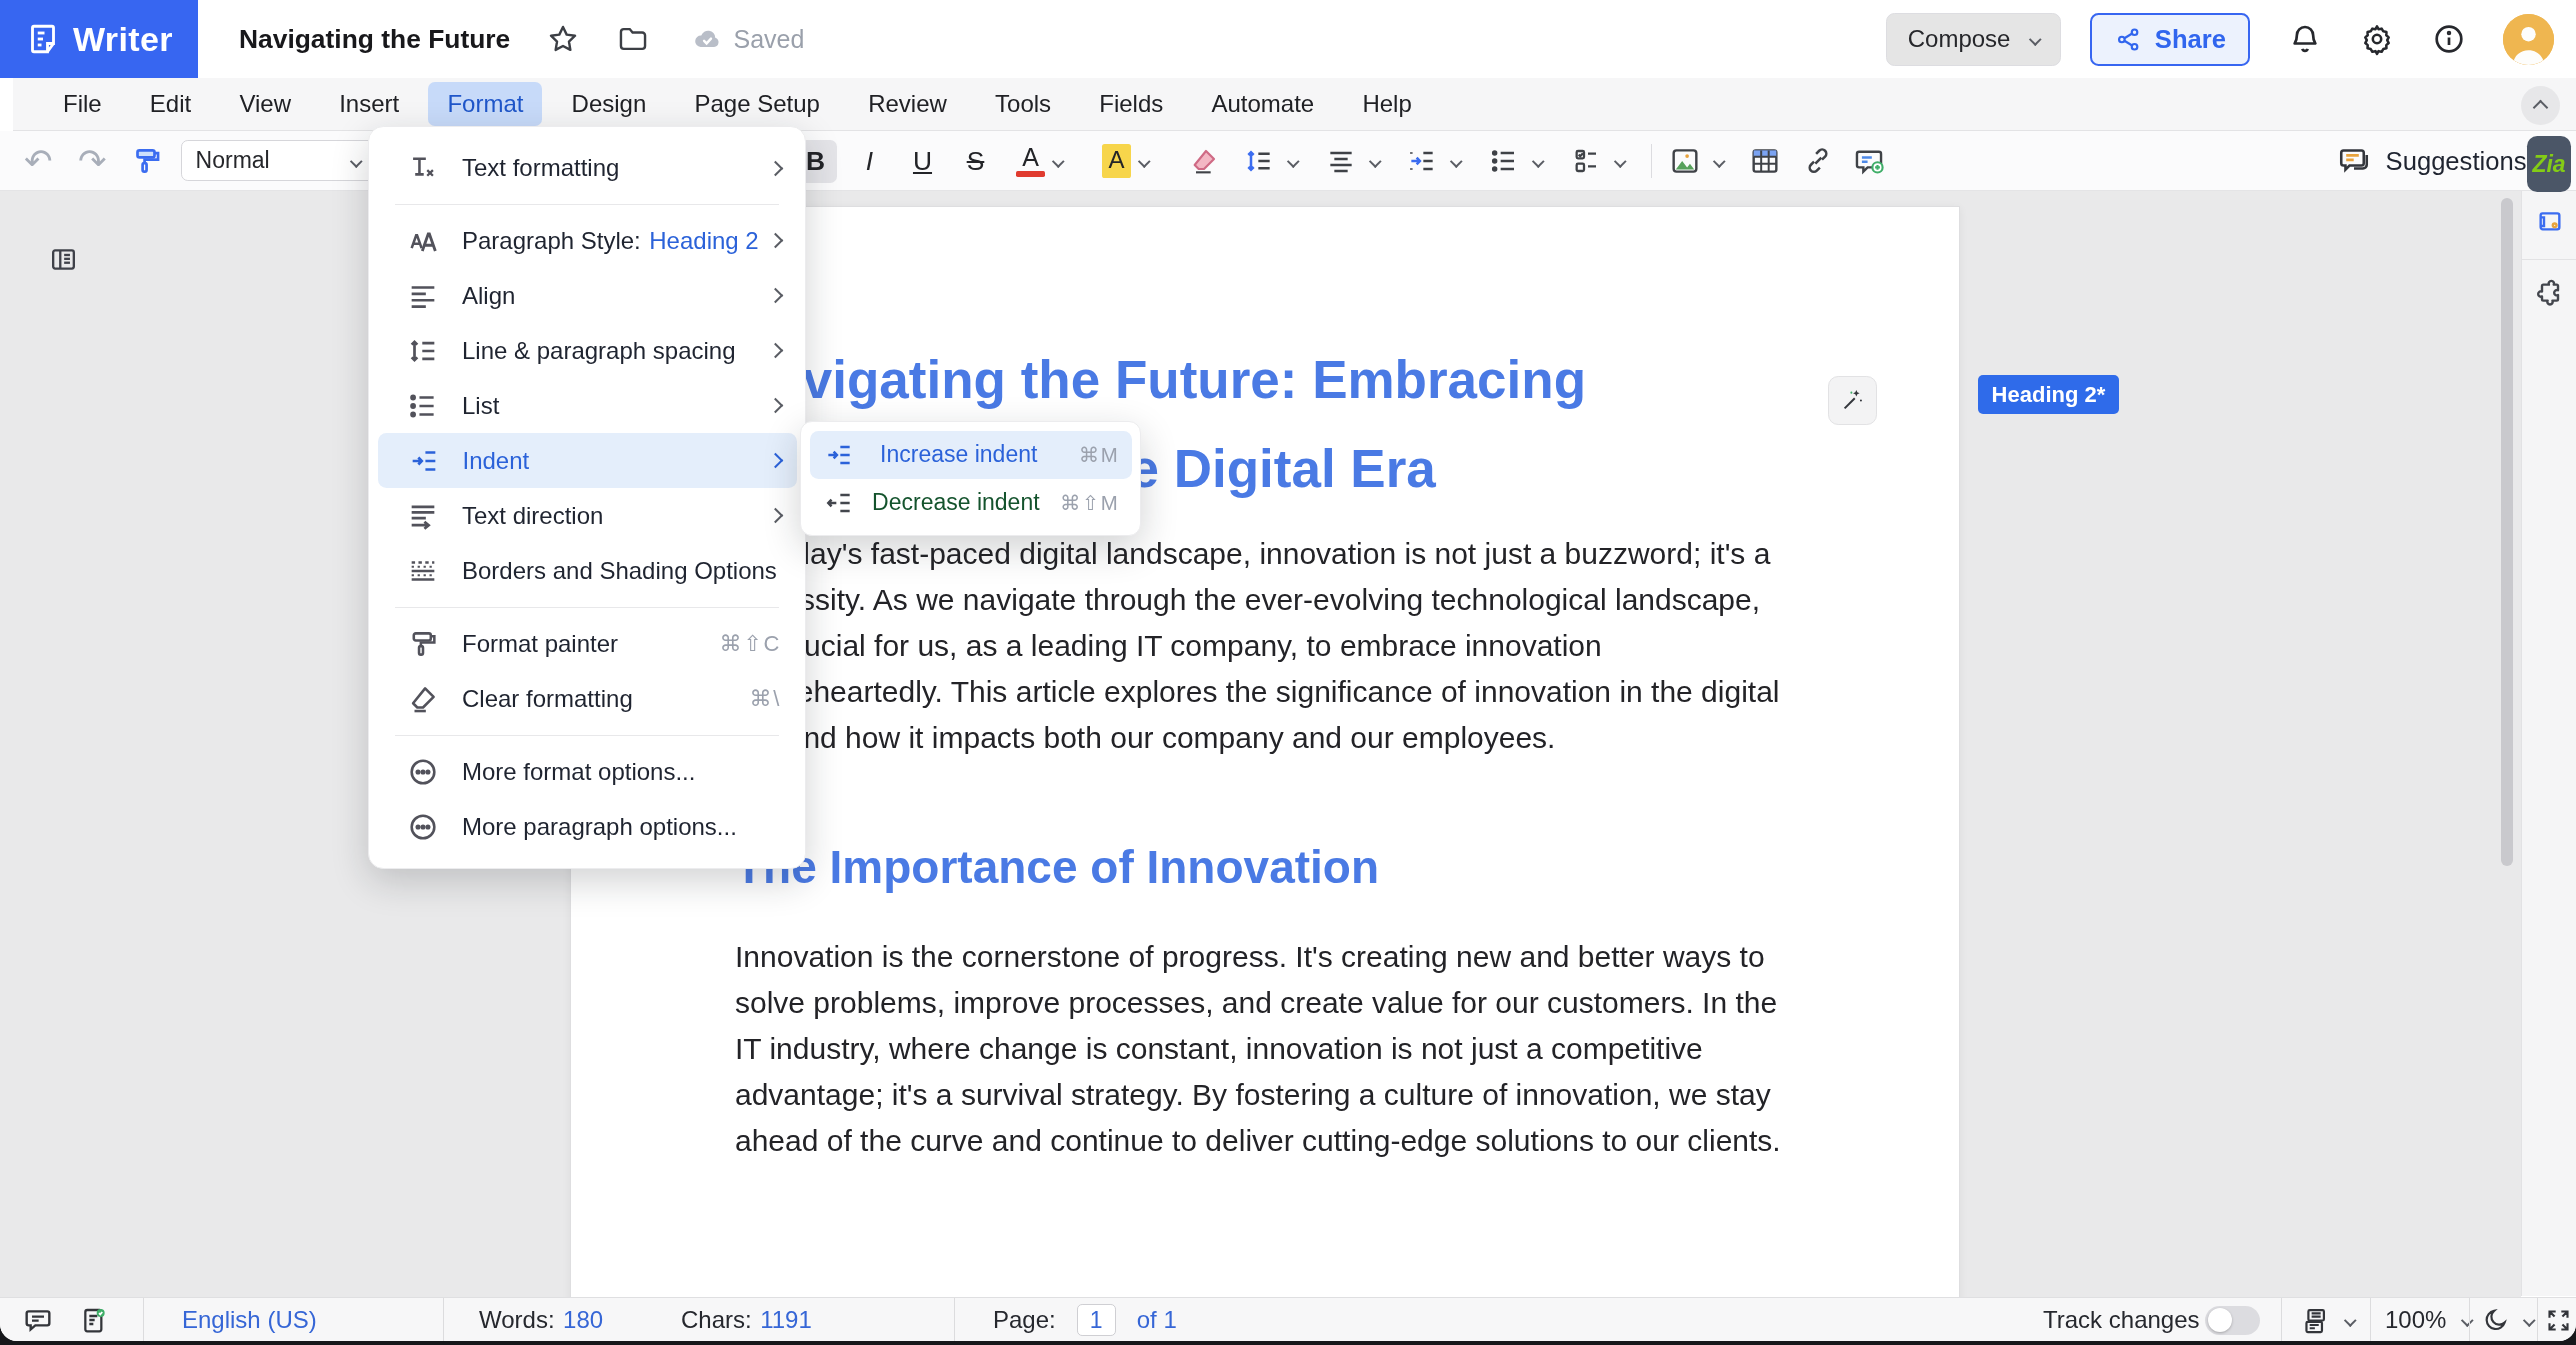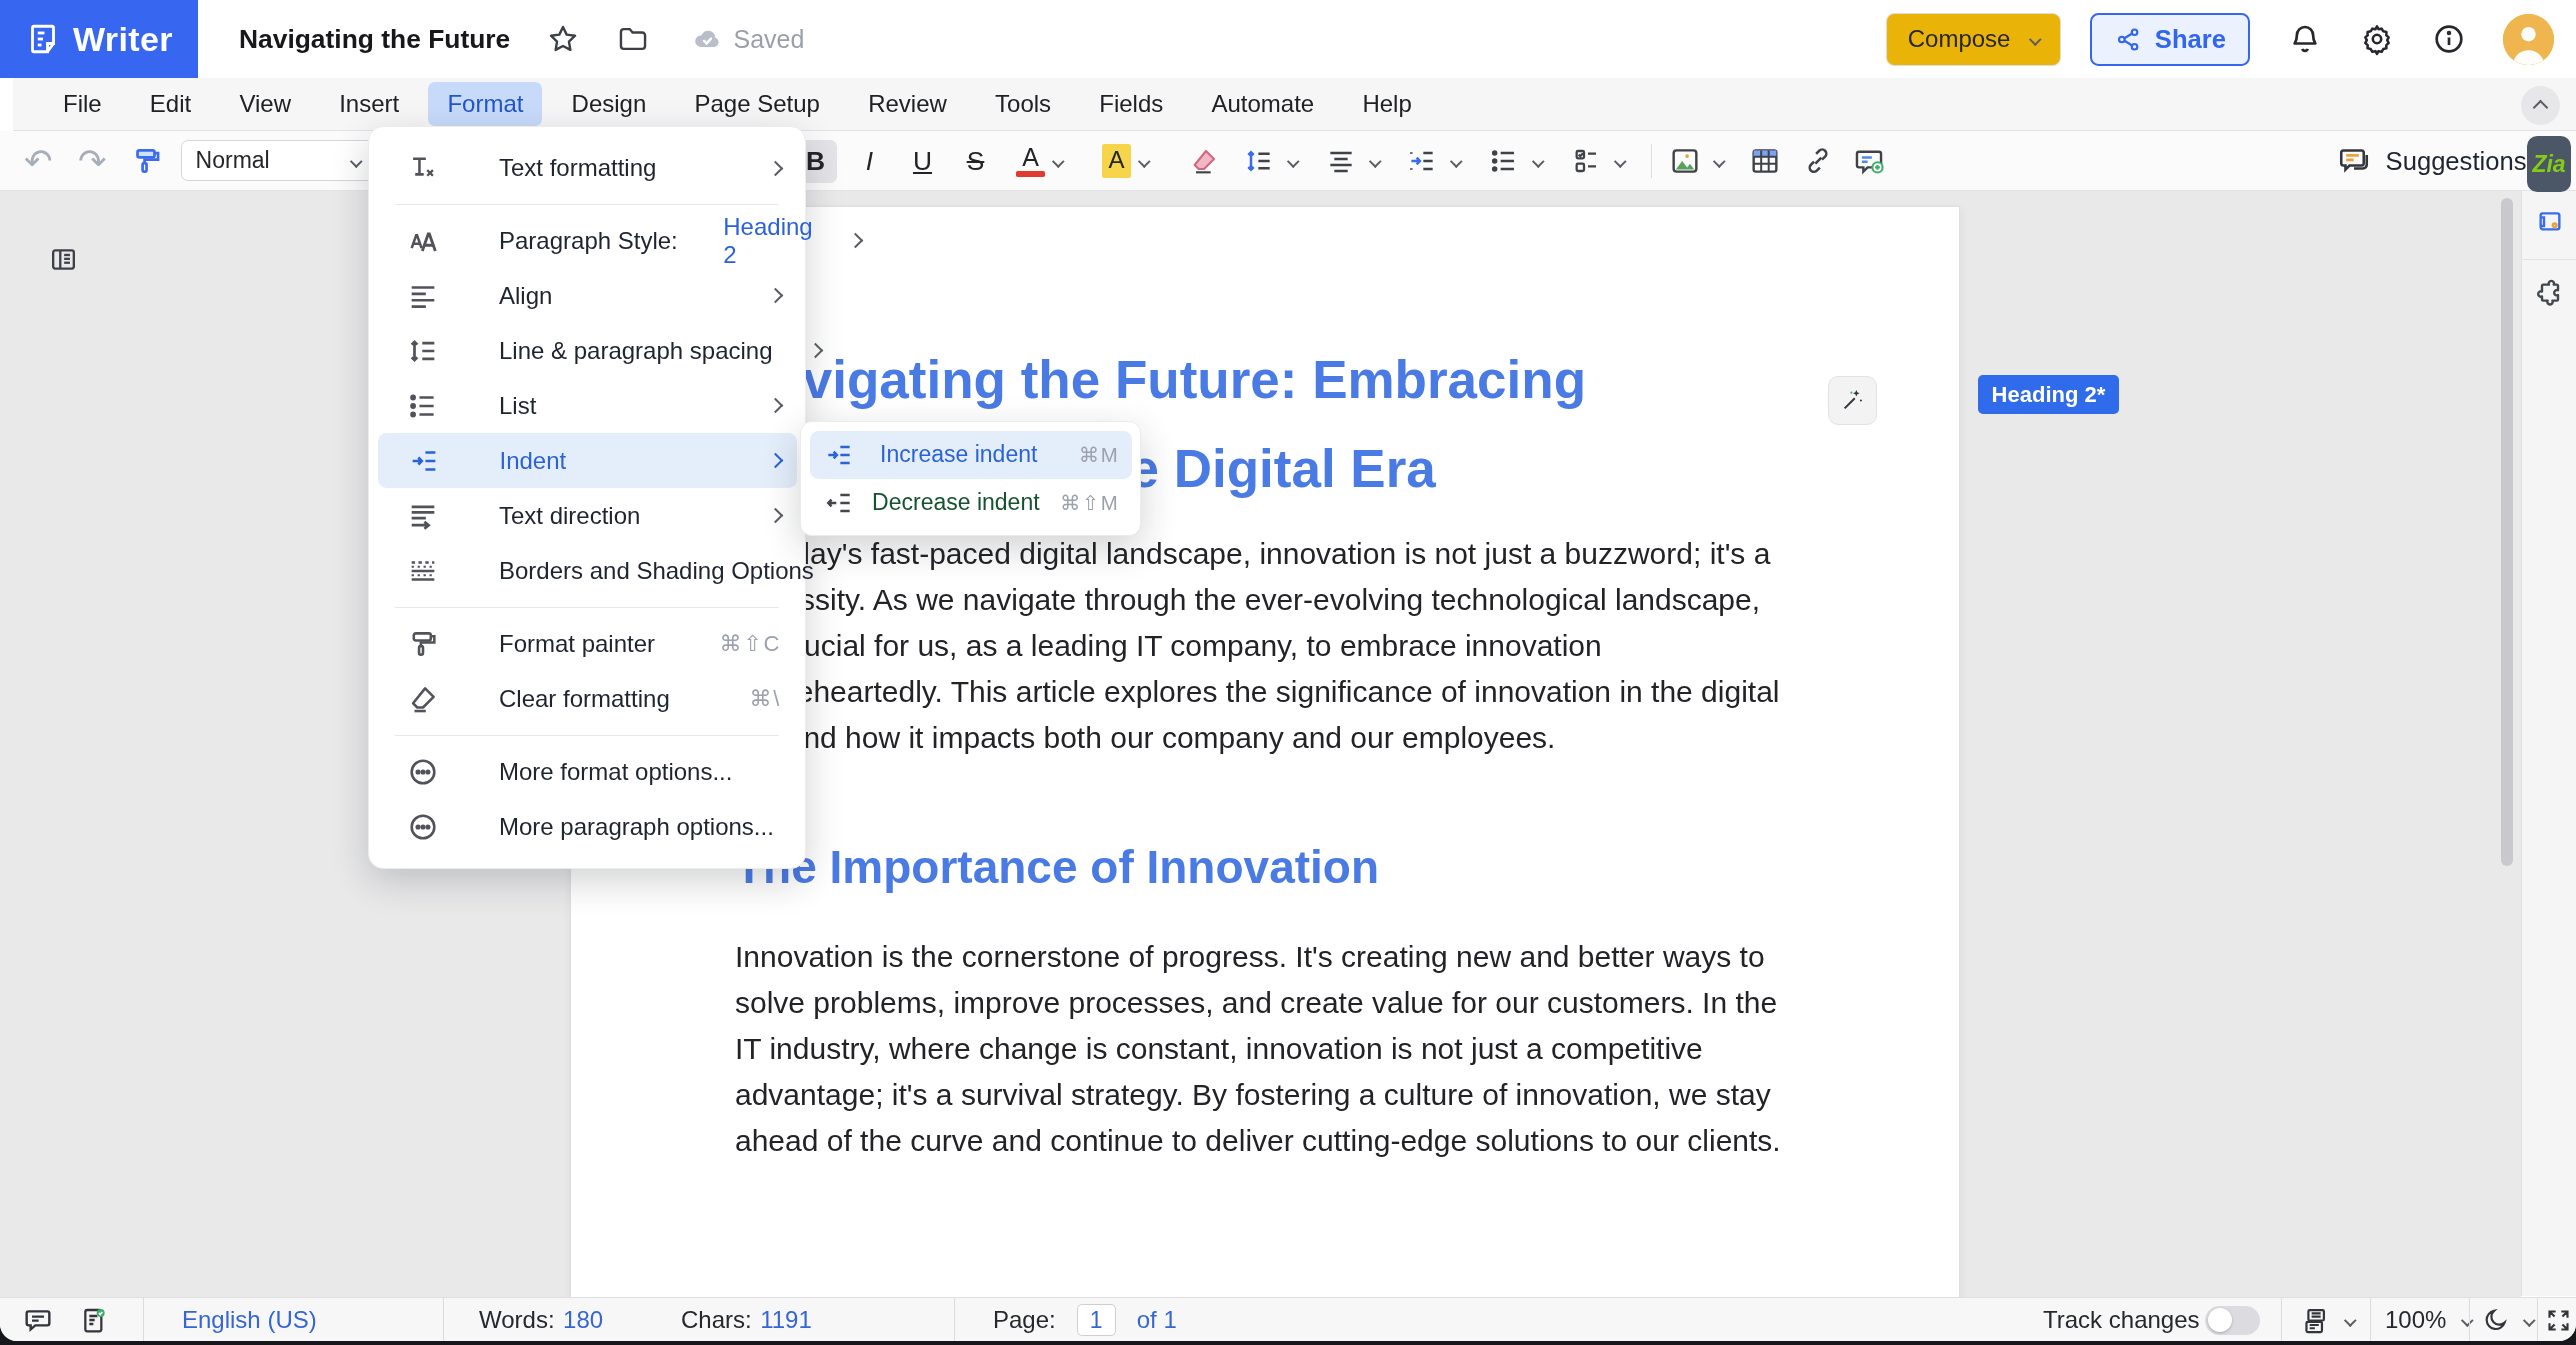--- a/index.html
+++ b/index.html
@@ -12,21 +12,21 @@
   .cv.sm{width:8.5px;height:8.5px;border-width:2.1px;}
 
   
   .topbar{position:absolute;left:0;top:0;width:2576px;height:78px;background:#fff;z-index:30;display:flex;align-items:center;}
   .logo{width:198px;height:78px;background:#3766f1;display:flex;align-items:center;justify-content:center;gap:12px;flex:0 0 auto;}
   .logo .nm{color:#fff;font-size:34px;font-weight:700;letter-spacing:0.4px;text-align:right;}
   .doc-title{margin-left:41px;font-size:26.4px;font-weight:700;color:#18181b;}
   .tb-ic{margin-left:36px;cursor:pointer;}
   .saved{display:flex;align-items:center;gap:10.2px;margin-left:41px;color:#9aa0ab;font-size:25px;}
   .top-right{position:absolute;right:0;top:0;height:78px;display:flex;align-items:center;gap:0;}
-  .btn-compose{display:flex;align-items:center;gap:12px;height:53px;padding:0 20.4px;background:#eab308;border:1.7px solid #dddde1;border-radius:8.5px;font-size:24px;color:#26272b;margin-right:29px;cursor:pointer;}
+  .btn-compose{display:flex;align-items:center;gap:12px;height:53px;padding:0 20.4px;background:#e5e5e5;border:1.7px solid #dddde1;border-radius:8.5px;font-size:24px;color:#26272b;margin-right:29px;cursor:pointer;}
   .btn-share{display:flex;align-items:center;gap:12px;height:53px;padding:0 22px;background:#ecf2fd;border:2.6px solid #3766f1;border-radius:8.5px;font-size:25.6px;color:#3166ee;font-weight:600;margin-right:37px;cursor:pointer;}
   .glyph-btn{margin-right:36px;cursor:pointer;}
   .avatar{width:51px;height:51px;border-radius:50%;background:#efb650;overflow:hidden;margin-right:22px;cursor:pointer;flex:0 0 auto;}
 
   
   .menubar{position:absolute;left:0;top:78px;width:2576px;height:53px;background:#f6f6f7;border-bottom:0.9px solid #e3e3e5;display:flex;align-items:center;padding-left:31px;z-index:25;margin-left:13px;}
   .menu-item{font-size:24px;color:#202125;padding:7.7px 19px;border-radius:6.8px;cursor:pointer;margin-right:10.2px;white-space:nowrap;}
   .menu-item.active{background:#c7daf9;color:#1f56c9;}
   .collapse-btn{position:absolute;right:29px;top:7.7px;width:39px;height:39px;border-radius:50%;background:#e7e7e9;display:flex;align-items:center;justify-content:center;cursor:pointer;}
   .collapse-btn .cv{margin:5.1px 0 0 0;}
@@ -58,21 +58,21 @@
   .panel-toggle{position:absolute;left:48px;top:53px;cursor:pointer;}
 
   
   .right-strip{position:absolute;left:2521px;top:131px;width:55px;height:1165px;background:#f5f5f6;border-left:0.9px solid #e2e2e4;z-index:5;}
   .strip-ic{position:absolute;left:12px;cursor:pointer;}
   .strip-sep{position:absolute;left:0;top:124px;width:55px;height:0.9px;background:#e2e2e4;}
   .scrollbar{position:absolute;left:2501px;top:198px;width:12px;height:668px;border-radius:6px;background:#c9c9cd;z-index:6;cursor:pointer;}
 
   
   .fmt-menu{position:absolute;left:368px;top:126px;width:438px;background:#fff;border:0.9px solid #ececee;border-radius:15.3px;box-shadow:0 12px 37px rgba(25,28,35,.20);padding:13.6px 0;z-index:50;}
-  .mi{height:55px;display:flex;align-items:center;padding:0 24px 0 37px;cursor:pointer;gap:37px;}
+  .mi{height:55px;display:flex;align-items:center;padding:0 24px 0 37px;cursor:pointer;}
   .mi .lbl{font-size:24px;color:#1f2430;margin-left:22px;white-space:nowrap;}
   .mi .val{color:#2b62d9;margin-left:8.5px;font-size:24px;}
   .mi .sc{margin-left:auto;color:#9ba1ad;font-size:22px;letter-spacing:1.7px;}
   .mi .cv{margin-left:auto;}
   .mi.active{background:#e4eefb;border-radius:8.5px;margin:0 8.5px;padding:0 15.3px 0 29px;}
   .mi.active .lbl{color:#2b62d9;}
   .mi.active .cv{border-color:#2b62d9;}
   .mdiv{height:0.9px;background:#e8e8ea;margin:8.5px 25.6px;}
   .mic{width:34px;flex:0 0 auto;}
 

